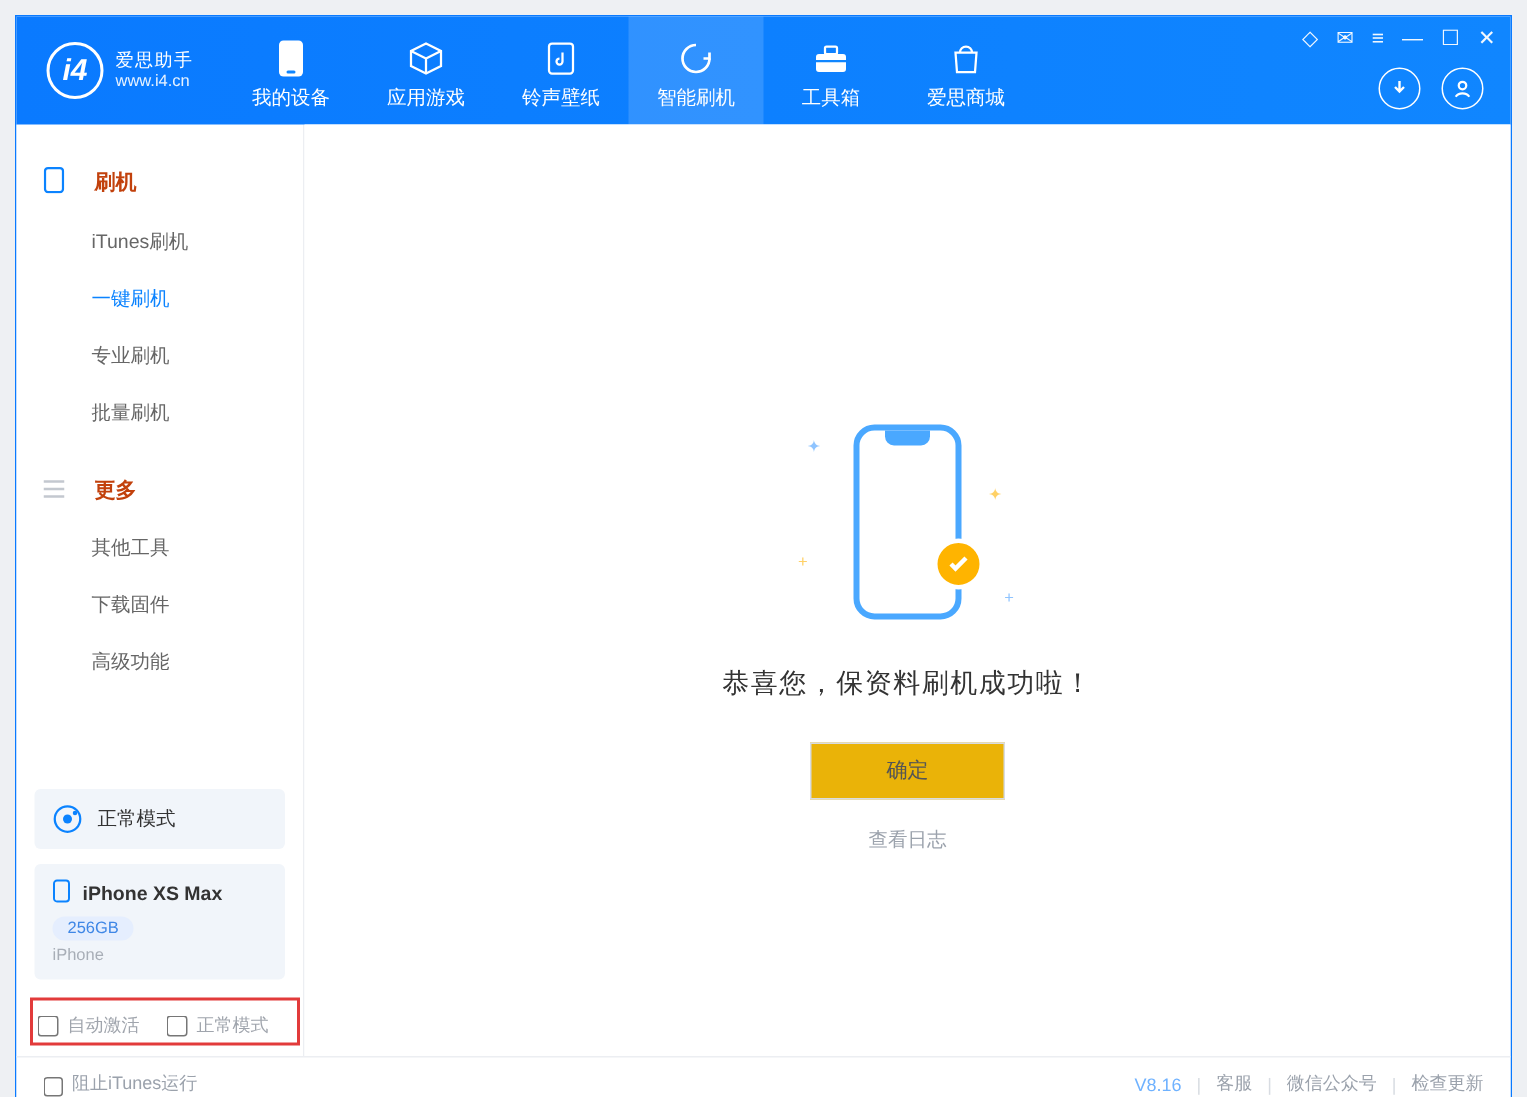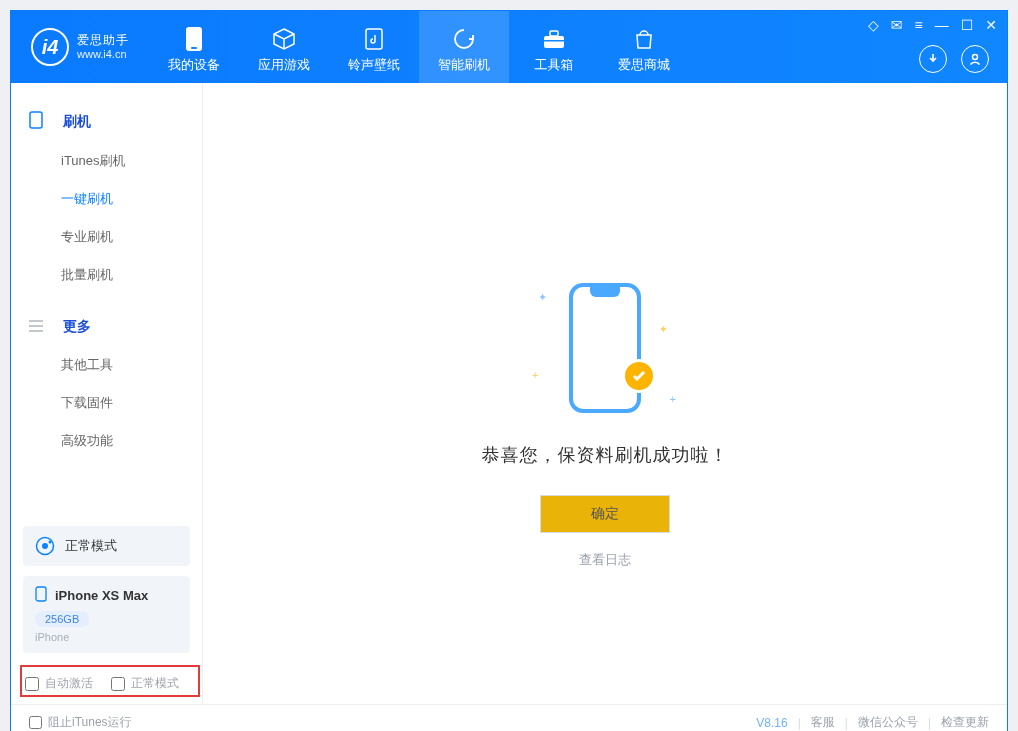--- a/index.html
+++ b/index.html
@@ -21,21 +21,21 @@
 .window-controls-top { position:absolute; top:6px; right:10px; display:flex; gap:12px; align-items:center; }
 .window-controls-top span { font-size:14px; cursor:pointer; opacity:0.95; }
 .header-right-icons { position:absolute; right:18px; bottom:10px; display:flex; gap:14px; }
 .circle-btn { width:28px; height:28px; border:1.6px solid #fff; border-radius:50%; display:flex; align-items:center; justify-content:center; cursor:pointer; }
 .circle-btn svg { stroke:#fff; fill:none; }
 
 
 .body { flex:1; display:flex; min-height:0; }
 .sidebar { width:192px; border-right:1px solid #eceef2; display:flex; flex-direction:column; background:#fff; }
 .side-nav { flex:1; padding-top:18px; font-size:14px; color:#333; overflow:auto; }
-.side-section-title { display:flex; align-items:center; padding:10px 18px; font-weight:bold; color:#1d4ed8; }
+.side-section-title { display:flex; align-items:center; padding:10px 18px; font-weight:bold; color:#c2410c; }
 .side-section-title svg, .side-section-title .sec-icon { margin-right:10px; }
 .side-item { padding:10px 18px 10px 50px; color:#666; cursor:pointer; font-size:13px; }
 .side-item.active { color:#0b83ff; }
 
 .side-device { padding:0 12px 10px 12px; }
 .status-box, .device-box { background:#f1f5fa; border-radius:4px; padding:10px 12px; margin-top:10px; }
 .status-box { display:flex; align-items:center; gap:10px; font-size:13px; color:#333; }
 .status-icon { width:20px; height:20px; }
 .device-box .dev-line1 { display:flex; align-items:center; gap:8px; font-size:13px; color:#333; font-weight:600; }
 .device-box .dev-badge { display:inline-block; background:#e5eefe; color:#3f87e6; font-size:11px; padding:2px 10px; border-radius:12px; margin-top:6px; }
@@ -58,21 +58,21 @@
 .sparkle.s1 { color:#8fc4ff; top:18px; left:18px; }
 .sparkle.s2 { color:#ffd166; top:50px; right:22px; }
 .sparkle.s3 { color:#ffd166; bottom:42px; left:12px; }
 .sparkle.s4 { color:#8fc4ff; bottom:18px; right:14px; }
 .result-text { font-size:18px; color:#333; margin-top:20px; letter-spacing:1px; }
 .ok-btn { margin-top:28px; width:130px; height:38px; border:1px solid #d8dce2; background:#eab308; color:#555; font-size:14px; cursor:pointer; }
 .view-log { margin-top:18px; color:#9ba2ac; font-size:13px; cursor:pointer; }
 
 
 .footer { height:36px; border-top:1px solid #eceef2; display:flex; align-items:center; padding:0 18px; font-size:12px; color:#9ba2ac; background:#fff; }
-.footer-left { display:flex; align-items:center; gap:6px; }
+.footer-left { display:flex; align-items:flex-end; gap:6px; }
 .footer-right { margin-left:auto; display:flex; align-items:center; gap:10px; }
 .footer-right .sep { color:#d8dce2; }
 .footer-right a { color:#9ba2ac; text-decoration:none; cursor:pointer; }
 .footer-right .ver { color:#6fb2ff; }
 </style>
 </head>
 <body>
 
 <div class="window">
 

